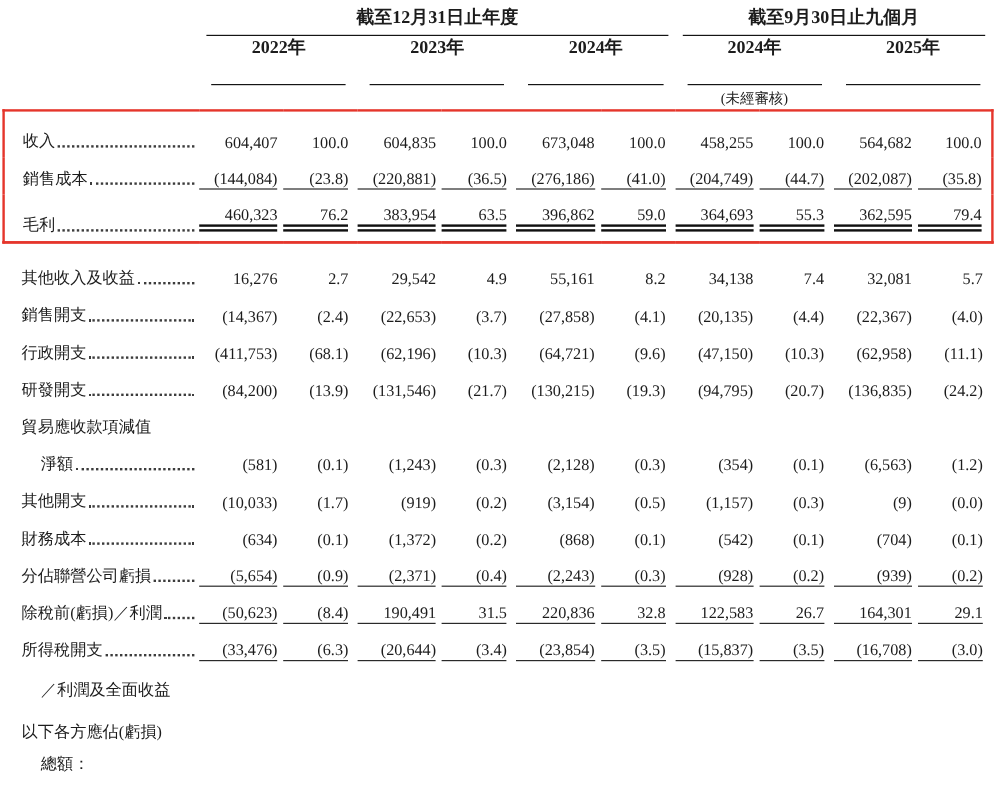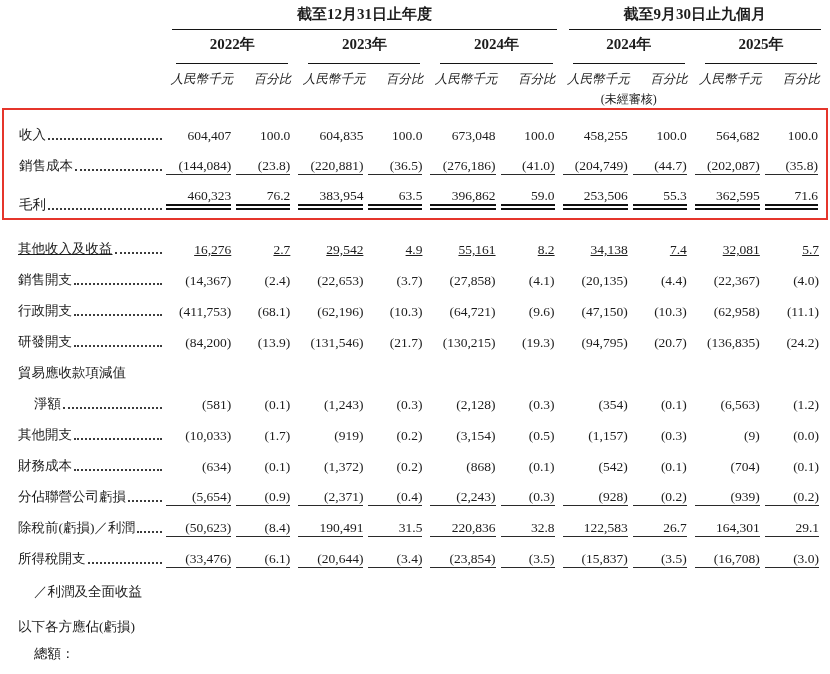--- a/index.html
+++ b/index.html
@@ -13,21 +13,21 @@
   col.c-pct{width:62px}
 
   
   thead th{font-weight:bold;padding:0;font-size:15px;vertical-align:bottom;}
   tr.hr1 th{height:30px}
   tr.hr2 th{height:34px}
   tr.hr3 td{height:20px}
   tr.hr4 td{height:24px}
   tr.hr5 td{height:20px}
   .grp-rule{border-bottom:1.4px solid #141414;padding-bottom:5px;margin:0 6px;text-align:center;}
-  .yr-rule{border-bottom:1.2px solid #141414;padding-bottom:9px;margin:0 10px;text-align:center;}
+  .yr-rule{border-bottom:1.2px solid #141414;padding-bottom:21px;margin:0 10px;text-align:center;}
   thead td{padding:0;font-size:12.5px;vertical-align:bottom;}
   .i{font-style:italic;font-weight:normal;}
   .hdr-amt{text-align:right;padding-right:3px;}
   .hdr-pct{text-align:right;padding-right:7px;}
   .unaud{text-align:center;font-size:12px;}
 
   
   tbody td{font-size:13.5px;height:27px;vertical-align:bottom;padding:0;}
   td.val{text-align:right;padding:0 5px 4px 0;}
   td.pct{padding-right:8px;}
@@ -37,21 +37,21 @@
   td.dul .v{border-bottom:2.6px solid #101010;position:relative;}
   td.dul .v::after{content:"";position:absolute;left:0;right:0;bottom:-6px;border-bottom:2.6px solid #101010;}
   td.lbl{padding:0 0 4px 0;}
   .lab{display:flex;align-items:flex-end;padding-left:15px;}
   .lab .t{white-space:nowrap;}
   .dots{flex:1 1 auto;border-bottom:2px dotted #3c3c3c;margin:0 4px 4px 2px;min-width:6px;}
   tr.bold td{font-weight:normal;}
   tr.indent .lab{padding-left:31px;}
   tr.tight td{height:23px;}
   tr.first-pad td{padding-top:7px;}
-  tr.first-pad-lg td{padding-top:11px;text-decoration:underline;}
+  tr.first-pad-lg td{padding-top:11px;}
   tr.gap-above td{padding-top:8px;}
   tr.gap-below td{padding-bottom:10px;}
 
   tbody.box{border:2.6px solid var(--red,#e5352b);}
 </style>
 </head>
 <body>
 
 <div class="page">
   <table>
@@ -89,33 +89,20 @@
           <th colspan="2">
             <div class="yr-rule">2024年</div>
           </th>
           <th colspan="2">
             <div class="yr-rule">2024年</div>
           </th>
           <th colspan="2">
             <div class="yr-rule">2025年</div>
           </th>
         </tr>
-        <tr class="hr4">
-          <td></td>
-          <td class="i hdr-amt">人民幣千元</td>
-          <td class="i hdr-pct">百分比</td>
-          <td class="i hdr-amt">人民幣千元</td>
-          <td class="i hdr-pct">百分比</td>
-          <td class="i hdr-amt">人民幣千元</td>
-          <td class="i hdr-pct">百分比</td>
-          <td class="i hdr-amt">人民幣千元</td>
-          <td class="i hdr-pct">百分比</td>
-          <td class="i hdr-amt">人民幣千元</td>
-          <td class="i hdr-pct">百分比</td>
-        </tr>
         <tr class="hr5">
           <td></td>
           <td></td>
           <td></td>
           <td></td>
           <td></td>
           <td></td>
           <td></td>
           <td class="unaud" colspan="2">(未經審核)</td>
           <td></td>
@@ -218,30 +205,30 @@
           <td class="val pct dul">
             <span class="v">63.5</span>
           </td>
           <td class="val dul">
             <span class="v">396,862</span>
           </td>
           <td class="val pct dul">
             <span class="v">59.0</span>
           </td>
           <td class="val dul">
-            <span class="v">253,506</span>
+            <span class="v">364,693</span>
           </td>
           <td class="val pct dul">
             <span class="v">55.3</span>
           </td>
           <td class="val dul">
             <span class="v">362,595</span>
           </td>
           <td class="val pct dul">
-            <span class="v">71.6</span>
+            <span class="v">79.4</span>
           </td>
         </tr>
       </tbody>
     <tbody id="tb-main">
         <tr class="first-pad-lg">
           <td class="lbl">
             <div class="lab">
               <span class="t">其他收入及收益</span>
               <span class="dots"></span>
             </div>
@@ -602,21 +589,21 @@
           <td class="lbl">
             <div class="lab">
               <span class="t">所得稅開支</span>
               <span class="dots"></span>
             </div>
           </td>
           <td class="val ul">
             <span class="v">(33,476)</span>
           </td>
           <td class="val pct ul">
-            <span class="v">(6.1)</span>
+            <span class="v">(6.3)</span>
           </td>
           <td class="val ul">
             <span class="v">(20,644)</span>
           </td>
           <td class="val pct ul">
             <span class="v">(3.4)</span>
           </td>
           <td class="val ul">
             <span class="v">(23,854)</span>
           </td>

